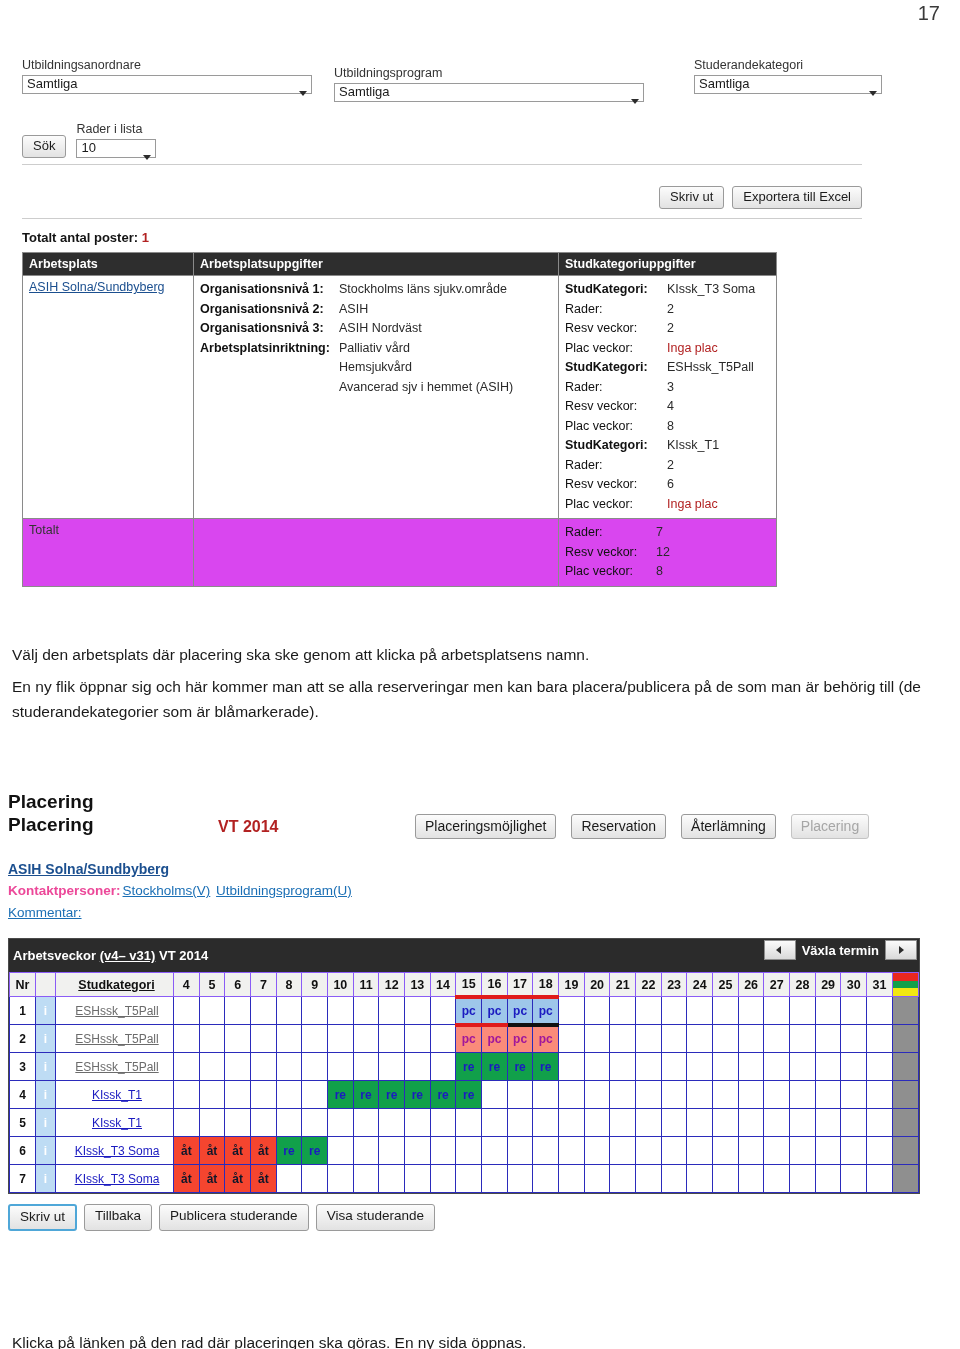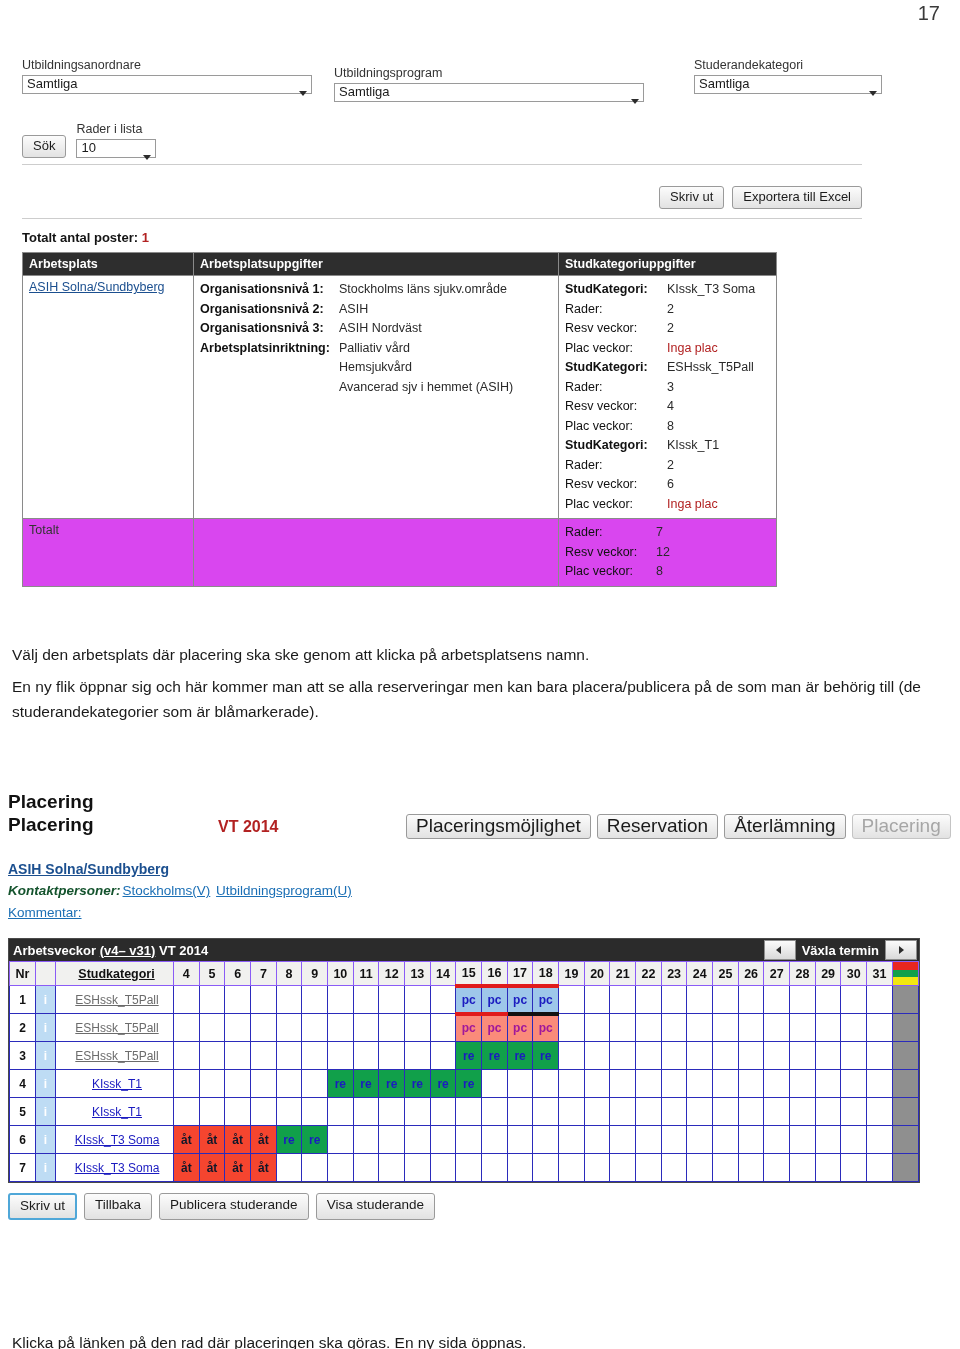--- a/index.html
+++ b/index.html
@@ -237,32 +237,32 @@
     font-size: 16px;
     font-weight: bold;
     color: #b22222;
   }
   .plc-btns {
     position: absolute;
     left: 398px; top: 0;
     display: flex;
     gap: 6px;
   }
-  .plc-btns .btn { font-size: 19px; padding: 3px 9px 4px 9px; }
+  .plc-btns .btn { font-size: 14px; padding: 3px 9px 4px 9px; margin-left: 9px; }
 
   .plc-meta { margin-top: 14px; }
   .plc-wp {
     font-size: 14px;
     font-weight: bold;
     color: #1b4f8f;
     text-decoration: underline;
     line-height: 22px;
   }
   .plc-contacts { font-size: 13.5px; line-height: 22px; }
-  .plc-contacts b { color: #14532d; font-style: italic; }
+  .plc-contacts b { color: #ec4899; }
   .plc-contacts a {
     color: #1b6fb5;
     text-decoration: underline;
     padding-left: 2px;
   }
   .plc-komm {
     font-size: 13.5px;
     color: #1b6fb5;
     text-decoration: underline;
     line-height: 22px;
@@ -273,21 +273,21 @@
   .grid-wrap {
     margin-top: 14px;
     width: 912px;
     border: 1px solid #4a4a4a;
     background: #fff;
     box-sizing: border-box;
   }
   .grid-head {
     background: #2b2b2b;
     color: #fff;
-    height: 22px;
+    height: 33px;
     display: flex;
     align-items: center;
     padding: 0 4px;
     position: relative;
   }
   .grid-head .ghtitle {
     font-size: 13px;
     font-weight: bold;
     white-space: nowrap;
   }

